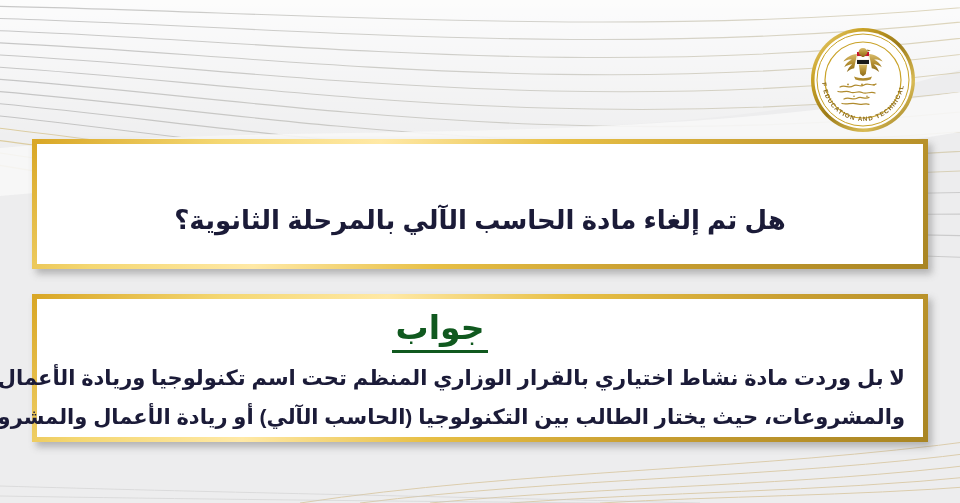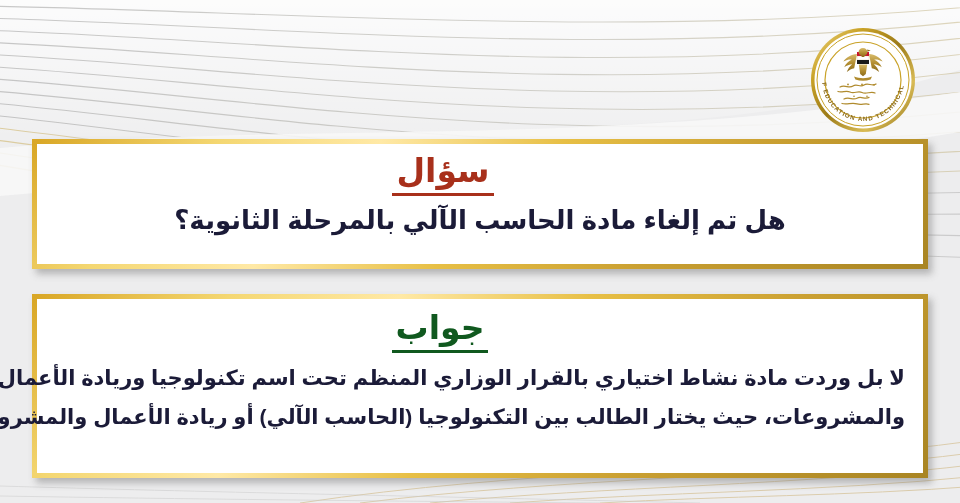--- a/index.html
+++ b/index.html
@@ -61,21 +61,21 @@
     left: 32px;
     top: 139px;
     width: 896px;
     height: 130px;
   }
 
   #answer-card {
     left: 32px;
     top: 294px;
     width: 896px;
-    height: 184px;
+    height: 148px;
   }
 
   .card-inner {
     position: absolute;
     inset: 0;
     background: #ffffff;
     padding: 0;
   }
 
   
@@ -278,23 +278,20 @@
         <circle cx="52" cy="57.4" r="0.9"></circle>
         <circle cx="64" cy="57.8" r="0.9"></circle>
         <circle cx="44" cy="69.2" r="0.8"></circle>
         <circle cx="57" cy="69.2" r="0.8"></circle>
       </g>
     </svg>
   </div>
 
   <section id="question-card" class="card">
     <div class="card-inner">
-      <div class="card-heading">
-        <span class="label">سؤال</span>
-      </div>
       <div class="card-body">هل تم إلغاء مادة الحاسب الآلي بالمرحلة الثانوية؟</div>
     </div>
   </section>
 
   <section id="answer-card" class="card">
     <div class="card-inner">
       <div class="card-heading">
         <span class="label">جواب</span>
       </div>
       <div class="card-body">

